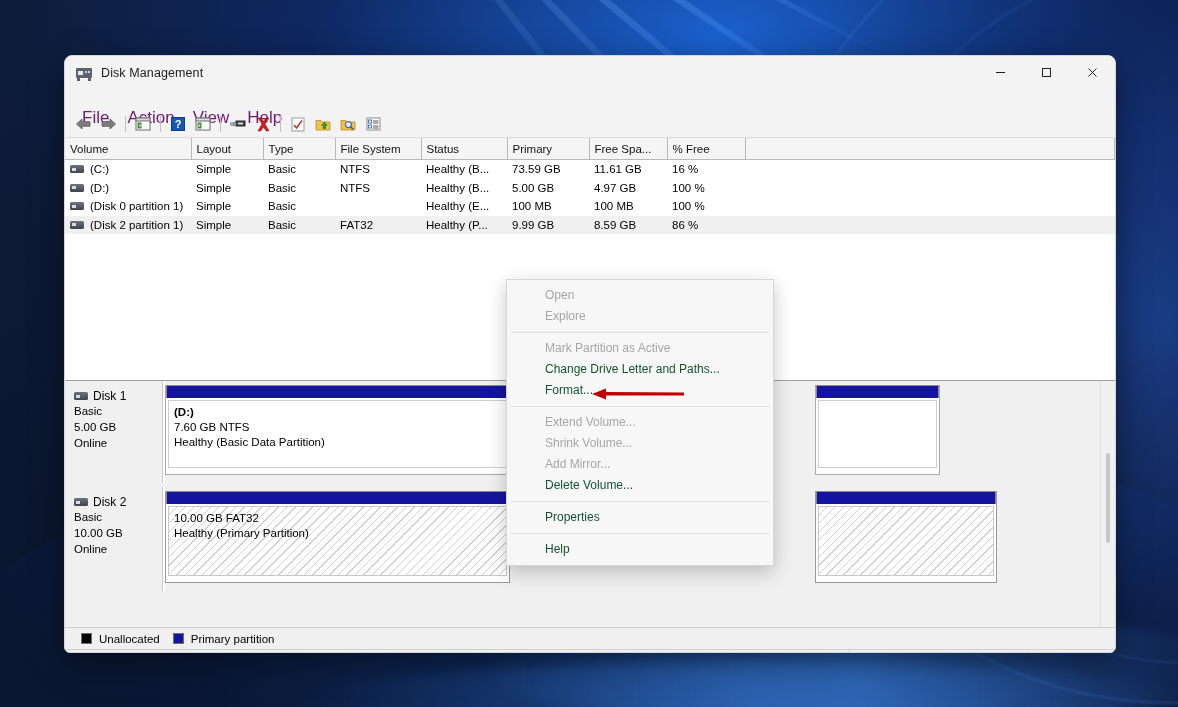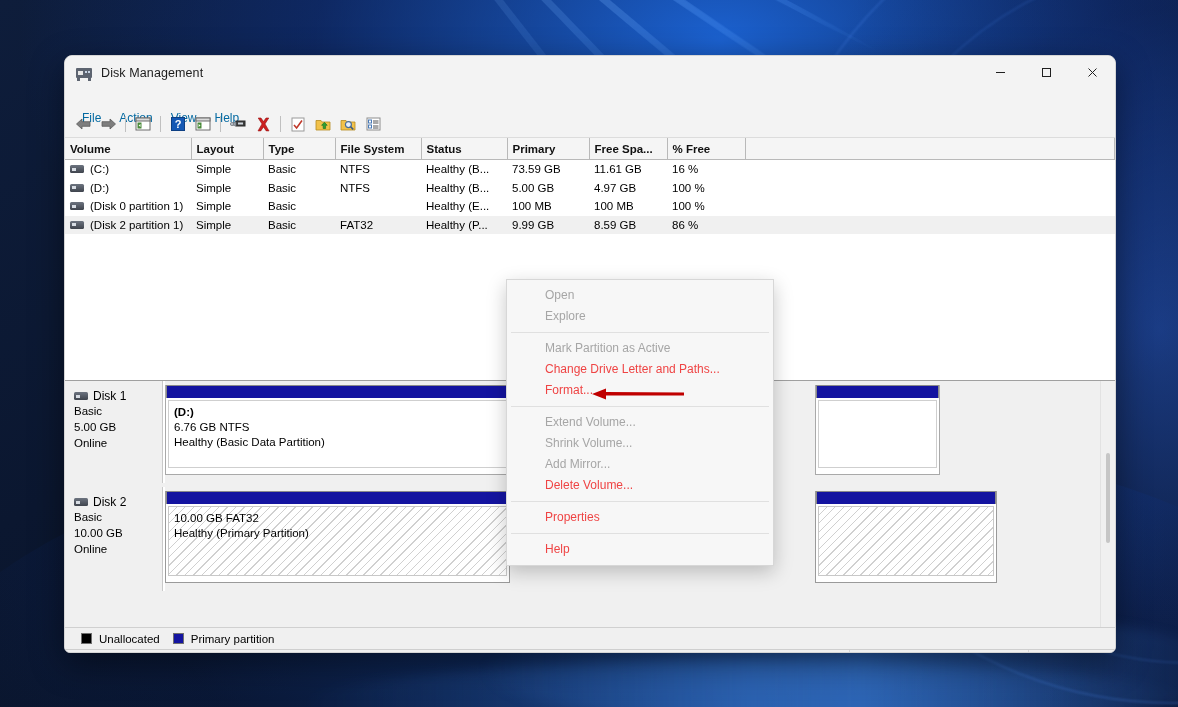--- a/index.html
+++ b/index.html
@@ -37,34 +37,34 @@
   .title-ico .led2{position:absolute;left:12px;top:6px;width:2px;height:2px;background:#c9d5e5;}
   .title-ico .foot{position:absolute;left:1px;top:13px;width:3px;height:3px;background:#5d6470;}
   .title-ico .foot2{position:absolute;left:12px;top:13px;width:3px;height:3px;background:#5d6470;}
   .title-text{font-size:12.5px;color:#1b1b1b;letter-spacing:.1px;}
   .wbtns{position:absolute;right:0;top:0;height:33px;display:flex;}
   .wbtn{width:46px;height:33px;display:flex;align-items:center;justify-content:center;font-size:11px;color:#202020;}
   .wbtn svg{display:block;}
 
   
   .menubar{height:22px;background:#f3f3f3;display:flex;align-items:center;padding-left:8px;}
-  .menubar .mi{font-size:12px;color:#0369a1;padding:2px 9px;border-radius:2px;margin-top:35px;}
+  .menubar .mi{font-size:17px;color:#701a75;padding:2px 9px;border-radius:2px;margin-top:35px;}
 
   
   .toolbar{height:26px;background:#f3f3f3;display:flex;align-items:center;padding-left:6px;gap:1px;
            border-bottom:1px solid #dcdcdc;}
   .tb{width:24px;height:22px;display:flex;align-items:center;justify-content:center;border-radius:2px;}
   .tsep{width:1px;height:16px;background:#c0c0c0;margin:0 4px;}
 
   
   .listpane{position:relative;background:#ffffff;height:242px;border-bottom:1px solid #a0a0a0;}
   table.vol{border-collapse:collapse;width:100%;table-layout:fixed;font-size:11.5px;color:#000;}
   table.vol thead th{
     background:#f5f5f5;border-right:1px solid #b9b9b9;border-bottom:1px solid #b9b9b9;
-    font-weight:bold;text-align:left;padding:3px 5px;height:15px;color:#111;}
+    font-weight:normal;text-align:left;padding:3px 5px;height:15px;color:#111;}
   table.vol tbody td{padding:1px 5px;height:16.5px;white-space:nowrap;overflow:hidden;}
   tr.sel td{background:#f0f0f0;}
   .volcell{display:flex;align-items:center;gap:6px;}
   .drvico{width:14px;height:8px;background:linear-gradient(#6d7480,#3f444d);border-radius:1.5px;position:relative;flex:0 0 auto;}
   .drvico::after{content:"";position:absolute;left:2px;top:2.5px;width:4px;height:3px;background:#d8dde4;}
 
   
   .graphpane{position:relative;background:#f0f0f0;height:246px;overflow:hidden;}
   .diskrow{position:absolute;left:0;right:0;display:flex;}
   .diskhdr{width:100px;flex:0 0 100px;background:#f0f0f0;border-right:2px solid #fff;
@@ -99,21 +99,21 @@
   
   .statusbar{height:25px;background:#f0f0f0;border-top:1px solid #cfcfcf;display:flex;}
   .statusbar .seg{height:100%;}
   .statusbar .s1{flex:1;}
   .statusbar .s2{width:178px;border-left:1px solid #d7d7d7;}
   .statusbar .s3{width:86px;border-left:1px solid #d7d7d7;}
 
   
   #ctxmenu{position:absolute;left:506px;top:279px;width:266px;background:#f7f7f7;
     border:1px solid #d7d7d7;box-shadow:0 6px 18px rgba(0,0,0,.22);padding:5px 0;z-index:40;}
-  #ctxmenu .item{height:21px;line-height:21px;padding-left:38px;font-size:12px;color:#ef4444;white-space:nowrap;}
+  #ctxmenu .item{height:21px;line-height:21px;padding-left:38px;font-size:12px;color:#14532d;white-space:nowrap;}
   #ctxmenu .item.disabled{color:#a6a6a6;}
   #ctxmenu .sep{height:1px;background:#e0e0e0;margin:5px 4px;}
 
   
   #annot{position:absolute;left:592px;top:386px;width:92px;height:16px;z-index:60;pointer-events:none;}
 </style>
 </head>
 <body>
 
 <div id="desktop">
@@ -358,21 +358,21 @@
             </div>
             <div class="dl">Basic</div>
             <div class="dl">5.00 GB</div>
             <div class="dl">Online</div>
           </div>
           <div class="parts">
             <div class="part" style="width: 345px; height: 90px;">
               <div class="cap" style="background: rgb(20, 20, 160);"></div>
               <div class="inner">
                 <div class="bold">(D:)</div>
-                <div>6.76 GB NTFS</div>
+                <div>7.60 GB NTFS</div>
                 <div>Healthy (Basic Data Partition)</div>
               </div>
             </div>
           </div>
         </div>
         <div class="diskrow" style="top: 106px; height: 104px;">
           <div class="diskhdr">
             <div class="dn">
               <span class="drvico"></span>
               <span>Disk 2</span>

